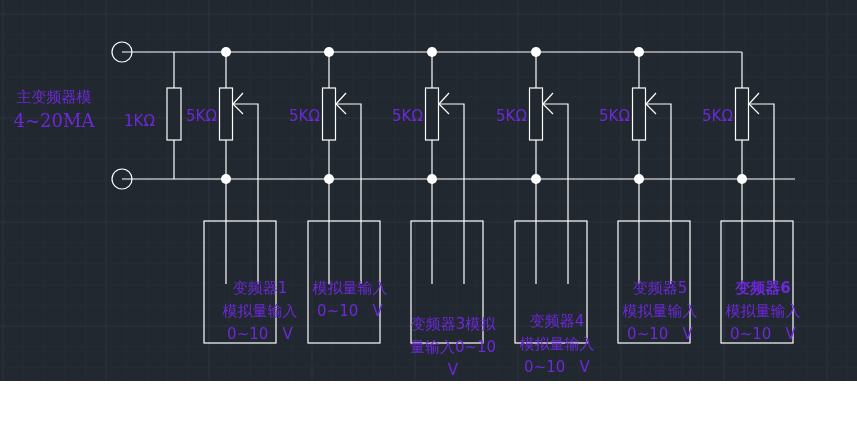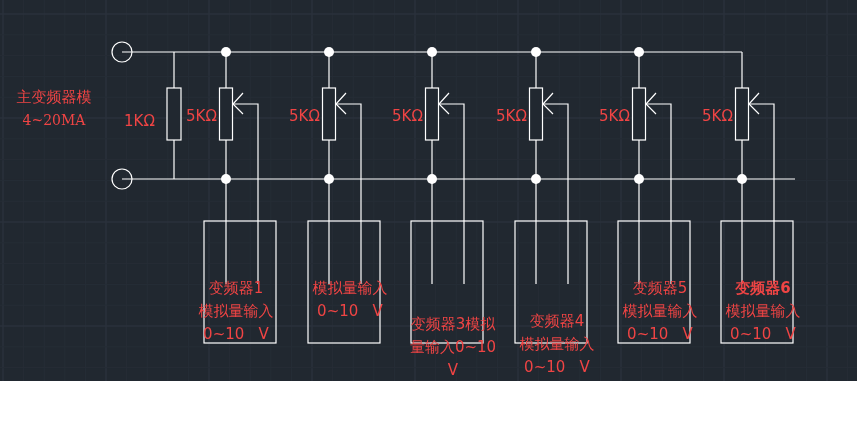--- a/index.html
+++ b/index.html
@@ -1,19 +1,19 @@
 <!DOCTYPE html>
 <html><head>
 <meta charset="utf-8">
 <style>
   html,body{margin:0;padding:0;background:#ffffff;}
   body{width:857px;height:429px;position:relative;overflow:hidden;}
   #canvas{position:absolute;left:0;top:0;width:857px;height:381px;background:#212830;}
   svg{position:absolute;left:0;top:0;}
-  .lbl{position:absolute;font-family:"DejaVu Sans","Liberation Sans",sans-serif;color:#ef4444;font-size:15px;line-height:23px;text-align:center;white-space:nowrap;}
+  .lbl{position:absolute;font-family:"DejaVu Sans","Liberation Sans",sans-serif;color:#6d28d9;font-size:15px;line-height:23px;text-align:center;white-space:nowrap;}
 </style>
 </head>
 <body>
 
 <div id="canvas"></div>
 
 <svg id="drawing" width="857" height="381">
   <g id="grid">
       <line x1="3" y1="0" x2="3" y2="381" stroke="#323a46" stroke-width="1"></line>
       <line x1="106" y1="0" x2="106" y2="381" stroke="#323a46" stroke-width="1"></line>
@@ -137,35 +137,35 @@
       <rect x="735.5" y="88" width="13" height="52" stroke="#fff" stroke-width="1.2" fill="#212830"></rect>
       <polyline points="748,104 774,104 774,284" stroke="#fff" stroke-width="1.2" fill="none"></polyline>
       <polyline points="759,93 749,104 759,114" stroke="#fff" stroke-width="1.2" fill="none"></polyline>
       <circle cx="742" cy="179" r="5" fill="#fff"></circle>
       <rect x="721" y="221" width="72" height="122" stroke="#fff" stroke-width="1.2" fill="none"></rect>
     </g>
 </svg>
 
 <div class="lbl" style="left:4px;top:86px;width:100px;">
   <div>主变频器模</div>
-  <div style="font-family:'DejaVu Serif',serif;font-size:14px;">4~20MA</div>
+  <div style="font-family:'DejaVu Serif',serif;font-size:18px;">4~20MA</div>
 </div>
 
 <div class="lbl" style="left:124px;top:110px;">1KΩ</div>
 
 <div id="potlabels">
     <div class="lbl" style="left: 186px; top: 105px;">5KΩ</div>
     <div class="lbl" style="left: 289px; top: 105px;">5KΩ</div>
     <div class="lbl" style="left: 392px; top: 105px;">5KΩ</div>
     <div class="lbl" style="left: 496px; top: 105px;">5KΩ</div>
     <div class="lbl" style="left: 599px; top: 105px;">5KΩ</div>
     <div class="lbl" style="left: 702px; top: 105px;">5KΩ</div>
   </div>
 <div id="invlabels">
-    <div class="lbl" style="left: 188px; width: 96px; top: 277px;">
+    <div class="lbl" style="left: 212px; width: 96px; top: 277px;">
       <div style="white-space: pre;">变频器1</div>
       <div style="white-space: pre;">模拟量输入</div>
       <div style="white-space: pre;">0~10   V</div>
     </div>
     <div class="lbl" style="left: 302px; width: 96px; top: 277px;">
       <div style="white-space: pre;">模拟量输入</div>
       <div style="white-space: pre;">0~10   V</div>
     </div>
     <div class="lbl" style="left: 405px; width: 96px; top: 277px;">
       <div style="white-space: pre; margin-top: 36px;">变频器3模拟</div>

